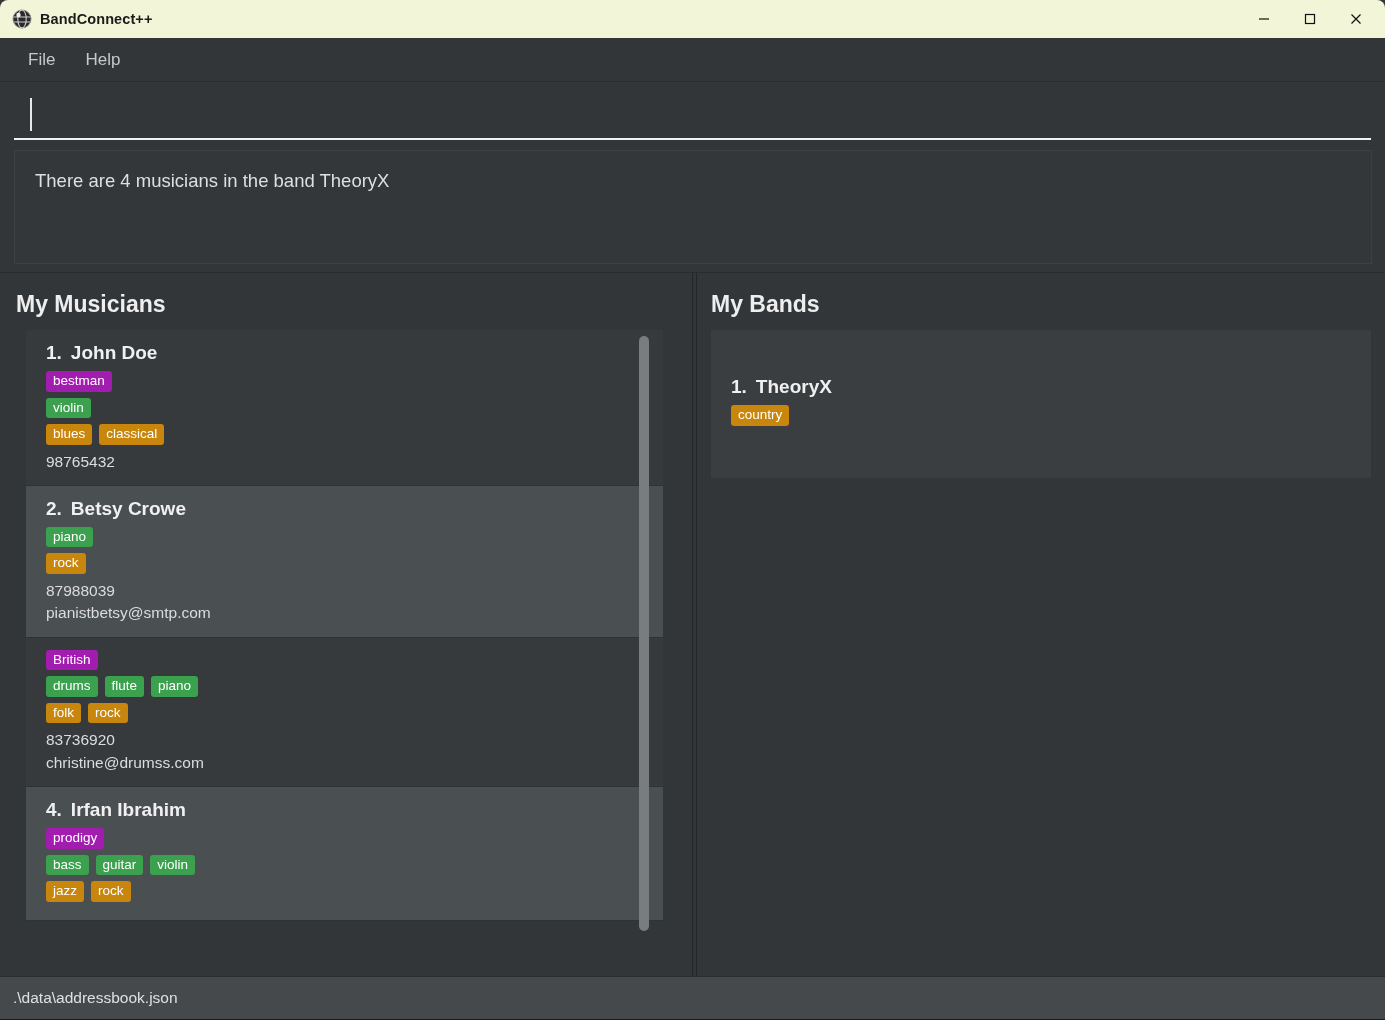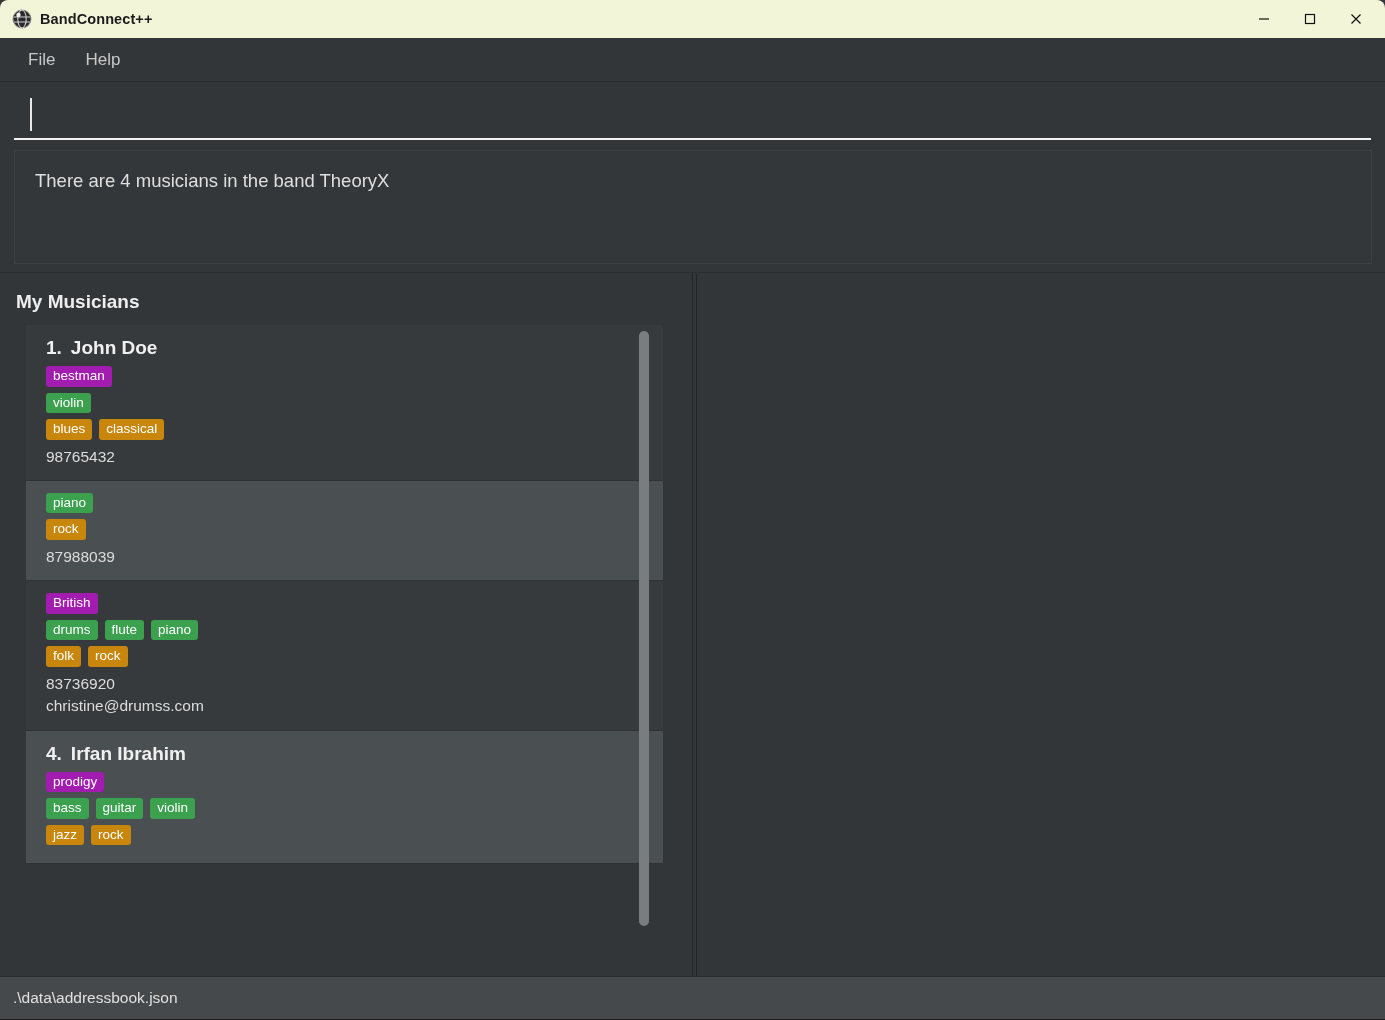--- a/index.html
+++ b/index.html
@@ -150,21 +150,21 @@
     border-right: 1px solid #232527;
     cursor: col-resize;
   }
   .panel-right {
     flex: 1 1 auto;
     display: flex;
     flex-direction: column;
     min-height: 0;
   }
   .panel-title {
-    font-size: 19px;
+    font-size: 23px;
     font-weight: bold;
     color: #eeeeee;
     padding: 18px 0 12px 14px;
     flex: 0 0 auto;
   }
   .panel-right .panel-title { padding-left: 14px; }
 
   
   .list-area {
     position: relative;
@@ -342,27 +342,29 @@
               <div class="tag-row">
                 <span class="tag instrument-tag">violin</span>
               </div>
               <div class="tag-row">
                 <span class="tag genre-tag">blues</span>
                 <span class="tag genre-tag">classical</span>
               </div>
               <div class="card-line">98765432</div>
             </div>
             <div class="card alt">
+              <div class="card-title"><span class="card-index">2.</span>Betsy Crowe</div>
               <div class="tag-row">
                 <span class="tag instrument-tag">piano</span>
               </div>
               <div class="tag-row">
                 <span class="tag genre-tag">rock</span>
               </div>
               <div class="card-line">87988039</div>
+              <div class="card-line">pianistbetsy@smtp.com</div>
             </div>
             <div class="card">
               <div class="tag-row">
                 <span class="tag title-tag">British</span>
               </div>
               <div class="tag-row">
                 <span class="tag instrument-tag">drums</span>
                 <span class="tag instrument-tag">flute</span>
                 <span class="tag instrument-tag">piano</span>
               </div>
@@ -390,20 +392,33 @@
             </div>
           </div>
         <div class="scrollbar-track">
           <div class="scrollbar-thumb"></div>
         </div>
       </div>
     </div>
 
     <div class="splitter"></div>
 
+    <div class="panel-right">
+      <div class="panel-title">My Bands</div>
+      <div class="bands-area">
+        <div id="bands-list-inner">
+            <div class="band-card">
+              <div class="band-title"><span class="card-index">1.</span>TheoryX</div>
+              <div class="tag-row">
+                <span class="tag genre-tag">country</span>
+              </div>
+            </div>
+          </div>
+      </div>
+    </div>
 
   </div>
 
   <div class="statusbar">
     <div class="status-text">.\data\addressbook.json</div>
   </div>
 
 </div>
 
 </body></html>

